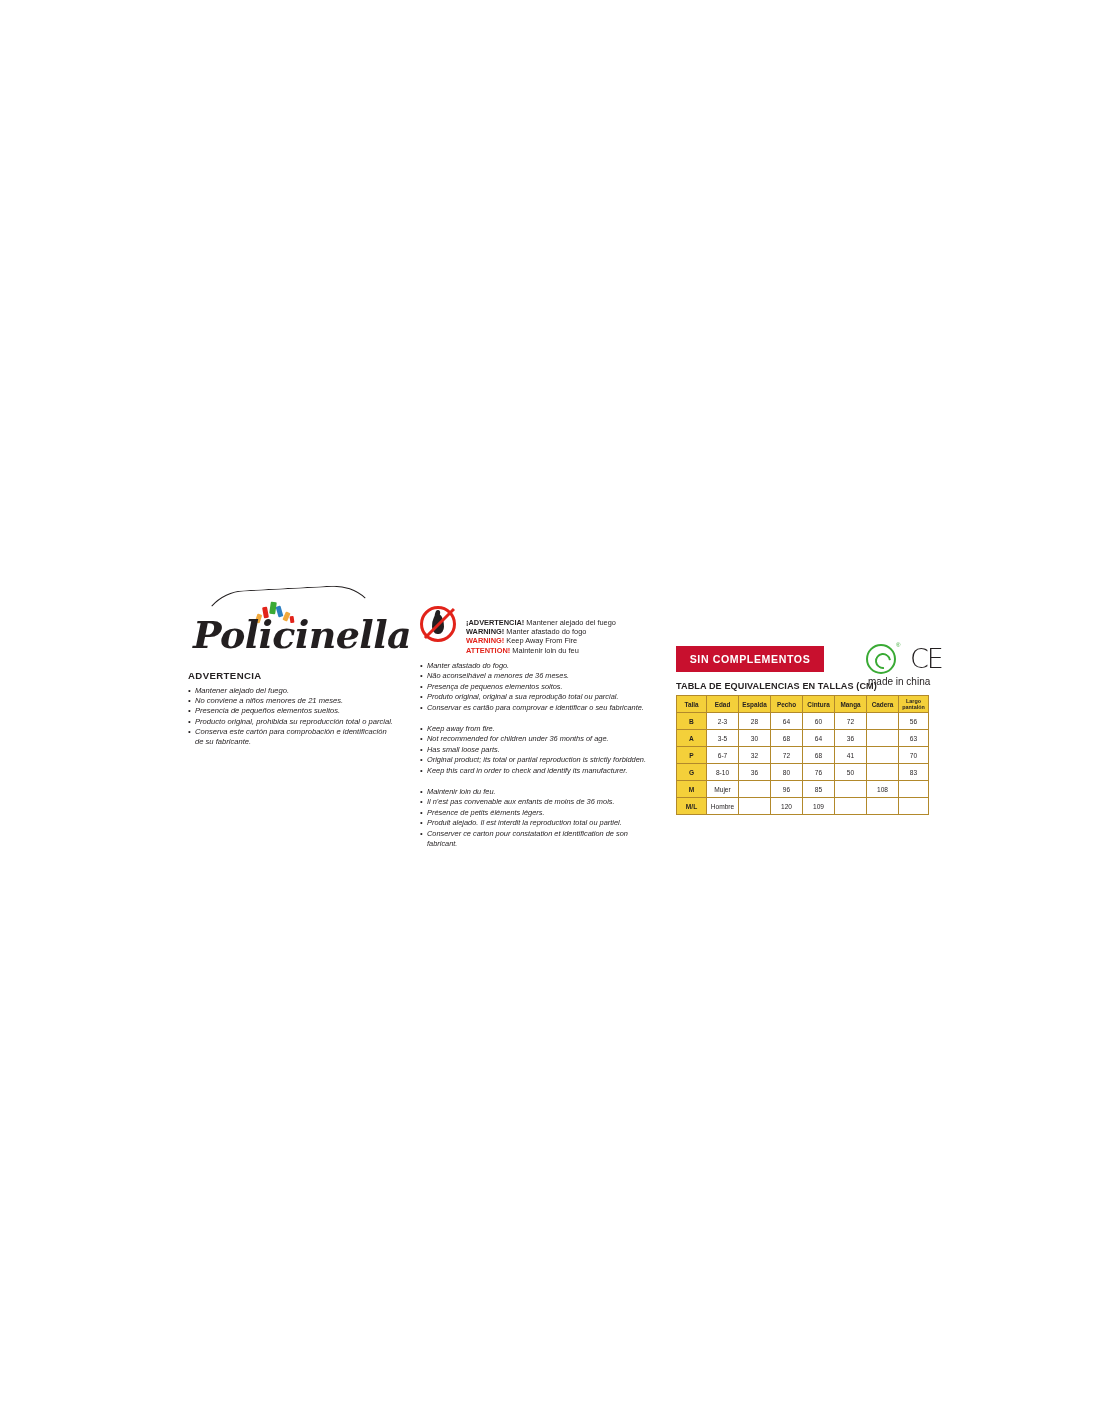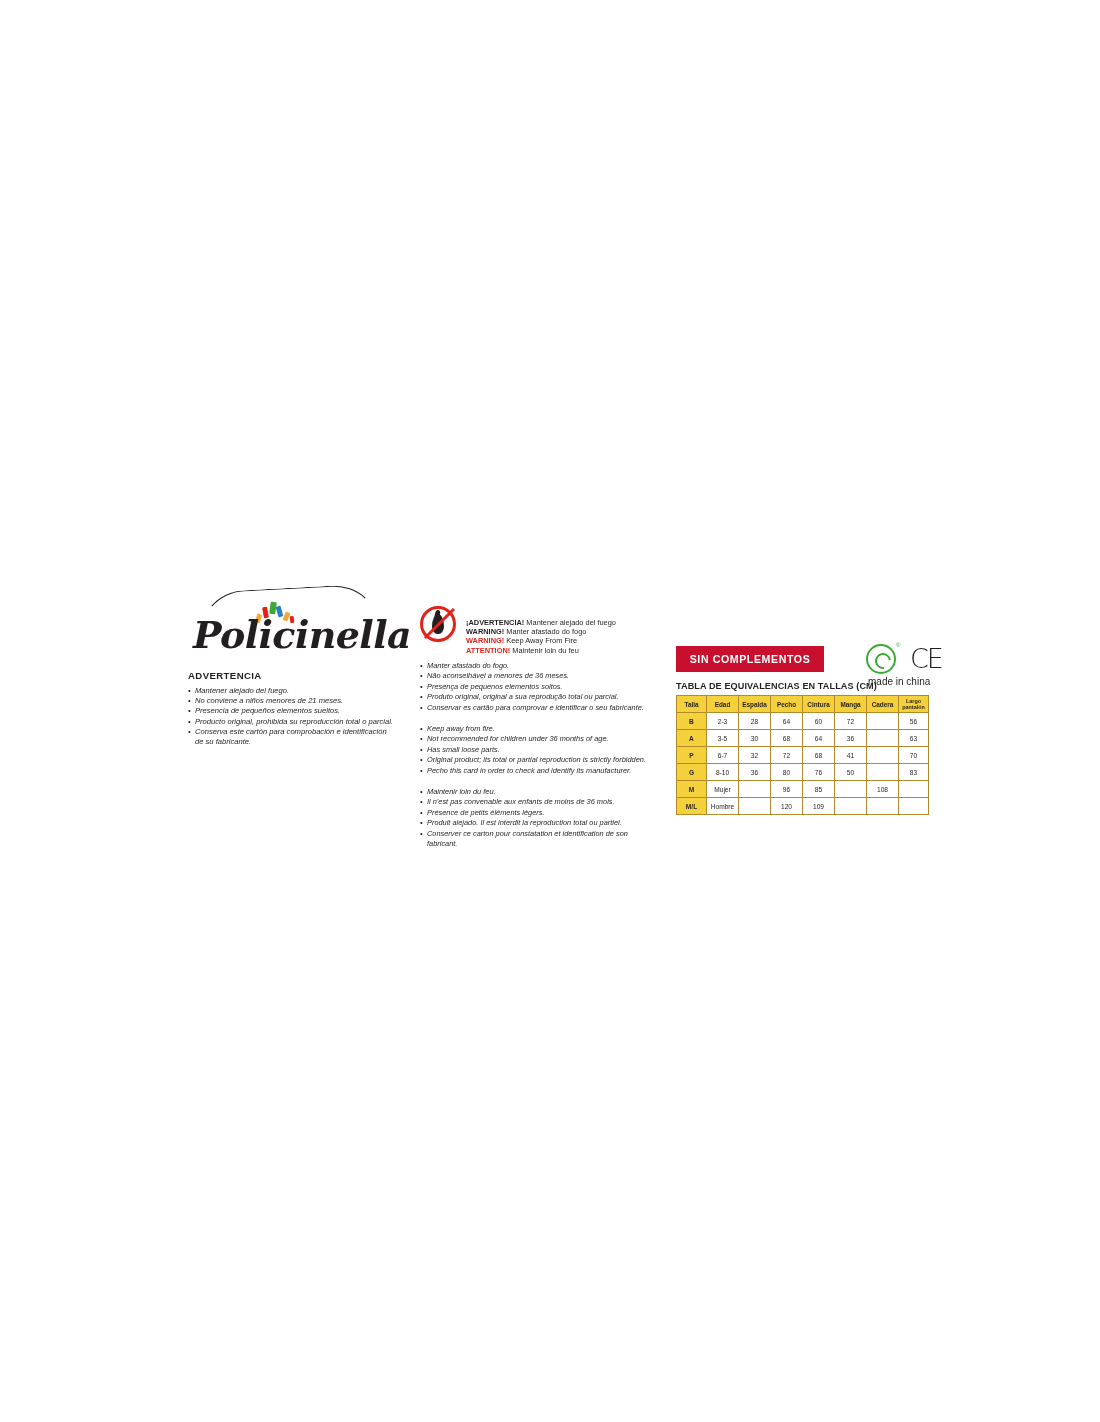--- a/index.html
+++ b/index.html
@@ -364,21 +364,21 @@
         <li>Conservar es cartão para comprovar e identificar o seu fabricante.</li>
       </ul>
     </div>
 
     <div class="mid-block">
       <ul class="bullets">
         <li>Keep away from fire.</li>
         <li>Not recommended for children under 36 months of age.</li>
         <li>Has small loose parts.</li>
         <li>Original product; its total or partial reproduction is strictly forbidden.</li>
-        <li>Pecho this card in order to check and identify its manufacturer.</li>
+        <li>Keep this card in order to check and identify its manufacturer.</li>
       </ul>
     </div>
 
     <div class="mid-block">
       <ul class="bullets">
         <li>Maintenir loin du feu.</li>
         <li>Il n'est pas convenable aux enfants de moins de 36 mois.</li>
         <li>Présence de petits éléments légers.</li>
         <li>Produit alejado. Il est interdit la reproduction total ou partiel.</li>
         <li>Conserver ce carton pour constatation et identification de son</li>

